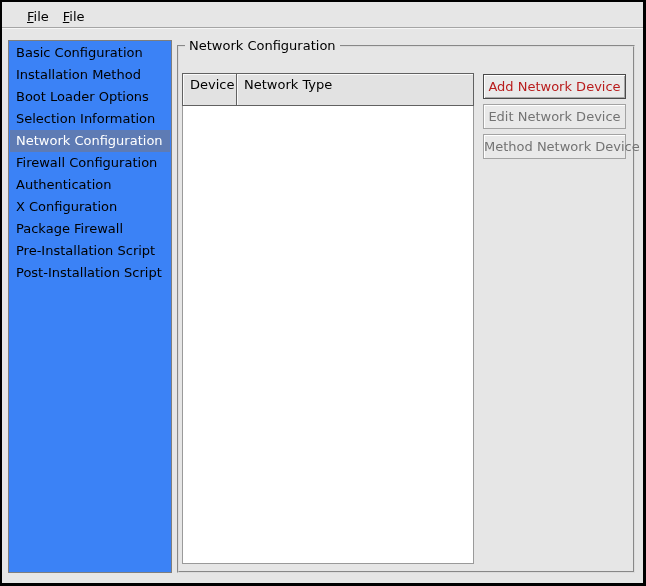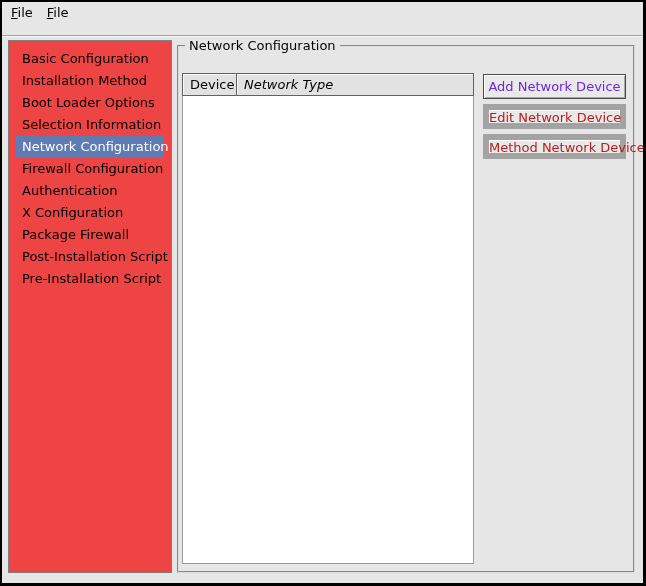--- a/index.html
+++ b/index.html
@@ -14,42 +14,42 @@
     position:relative;
     width:646px; height:586px;
     background:#e6e6e6;
     border:2px solid #000;
     border-right-width:3px;
     border-bottom-width:3px;
     overflow:hidden;
   }
   
   .menubar {
-    height:34px;
-    display:flex; align-items:flex-start;
-    padding-left:2px;
+    height:26px;
+    display:flex; align-items:flex-end;
+    padding-left:18px;
     background:#e6e6e6;
     border-bottom:1px solid #a5a5a5;
     box-shadow:0 1px 0 #f6f6f6;
   }
   .menu-item {
     display:inline-block;
     padding:3px 7px;
     cursor:default;
     white-space:nowrap;
   }
   .menu-item::first-letter { text-decoration:underline; }
   
   .listbox {
     position:absolute;
     left:6px; top:38px;
     width:164px; height:533px;
-    background:#ef4444;
+    background:#3b82f6;
     border:1px solid #7e7e7e;
-    padding:7px;
+    padding:1px;
     overflow:hidden;
   }
   .list-item {
     height:22px; line-height:22px;
     padding-left:6px;
     white-space:nowrap;
     cursor:default;
   }
   .list-item.selected {
     background:var(--selection,#5e7bb4);
@@ -67,32 +67,32 @@
     padding:0 4px;
     white-space:nowrap;
   }
   
   .table {
     position:absolute;
     left:3px; top:20px; bottom:7px;
     width:292px;
     display:flex; flex-direction:column;
   }
-  .thead { display:flex; height:23px; flex:none; }
+  .thead { display:flex; height:33px; flex:none; }
   .th {
     background:#e2e2e2;
     border:1px solid #616161;
     box-shadow:inset 1px 1px 0 #fafafa;
     padding:0 5px 0 7px;
     line-height:21px;
     white-space:nowrap; overflow:hidden;
     cursor:default;
   }
   .th-device { width:55px; flex:none; }
-  .th-type   { flex:1; margin-left:-1px;font-style:italic; }
+  .th-type   { flex:1; margin-left:-1px; }
   .tbody {
     flex:1;
     background:#ffffff;
     border:1px solid #9a9a9a;
     border-top:none;
   }
   
   .buttons {
     position:absolute;
     top:21px; right:7px;
@@ -101,27 +101,27 @@
     gap:5px;
   }
   .buttons button {
     height:25px;
     font:inherit;
     background:#e9e9e9;
     cursor:default;
     white-space:nowrap;
   }
   .buttons button.enabled {
-    color:#6d28d9;
+    color:#b91c1c;
     border:1px solid #4a4a4a;
     box-shadow:inset 1px 1px 0 #ffffff, inset -1px -1px 0 #a8a8a8;
   }
   .buttons button:disabled {
-    color:#b91c1c;
-    border:6px solid #a3a3a3;
+    color:#737373;
+    border:1px solid #a3a3a3;
     box-shadow:inset 1px 1px 0 #ffffff;
     text-align:center;
   }
 </style>
 </head>
 <body>
 
 <div class="window">
 
   <div class="menubar">
@@ -132,22 +132,22 @@
   <div class="listbox">
     <div class="list-item">Basic Configuration</div>
     <div class="list-item">Installation Method</div>
     <div class="list-item">Boot Loader Options</div>
     <div class="list-item">Selection Information</div>
     <div class="list-item selected">Network Configuration</div>
     <div class="list-item">Firewall Configuration</div>
     <div class="list-item">Authentication</div>
     <div class="list-item">X Configuration</div>
     <div class="list-item">Package Firewall</div>
+    <div class="list-item">Pre-Installation Script</div>
     <div class="list-item">Post-Installation Script</div>
-    <div class="list-item">Pre-Installation Script</div>
   </div>
 
   <fieldset class="groupbox">
     <legend>Network Configuration</legend>
 
     <div class="table">
       <div class="thead">
         <div class="th th-device">Device</div>
         <div class="th th-type">Network Type</div>
       </div>

